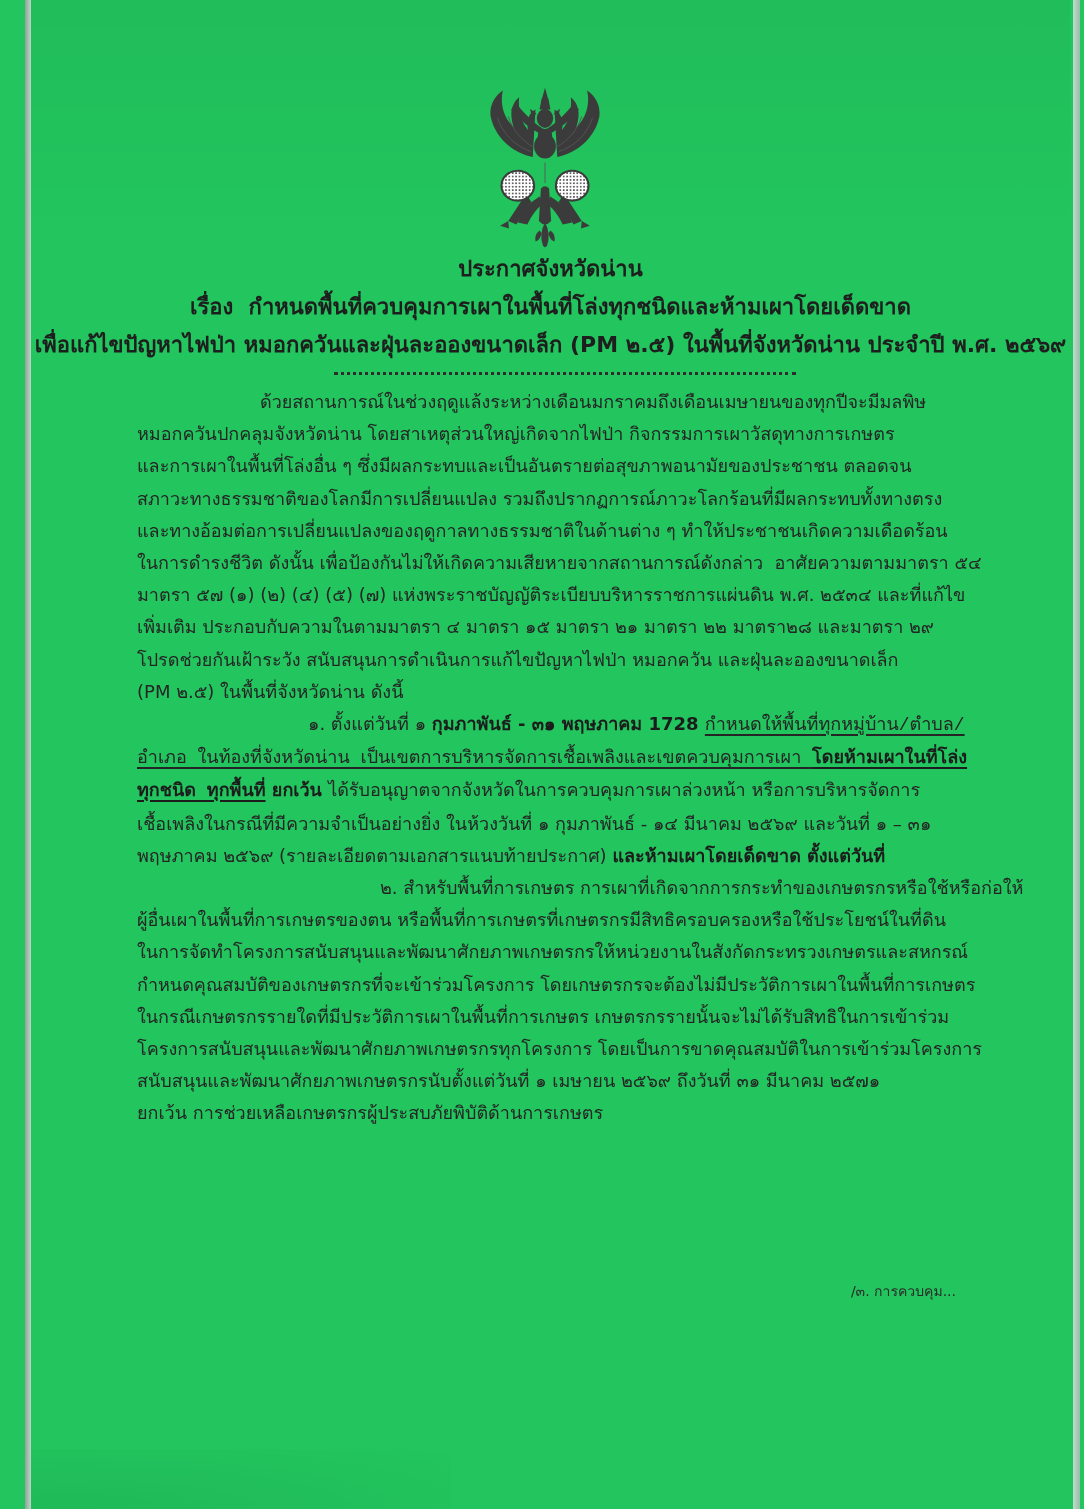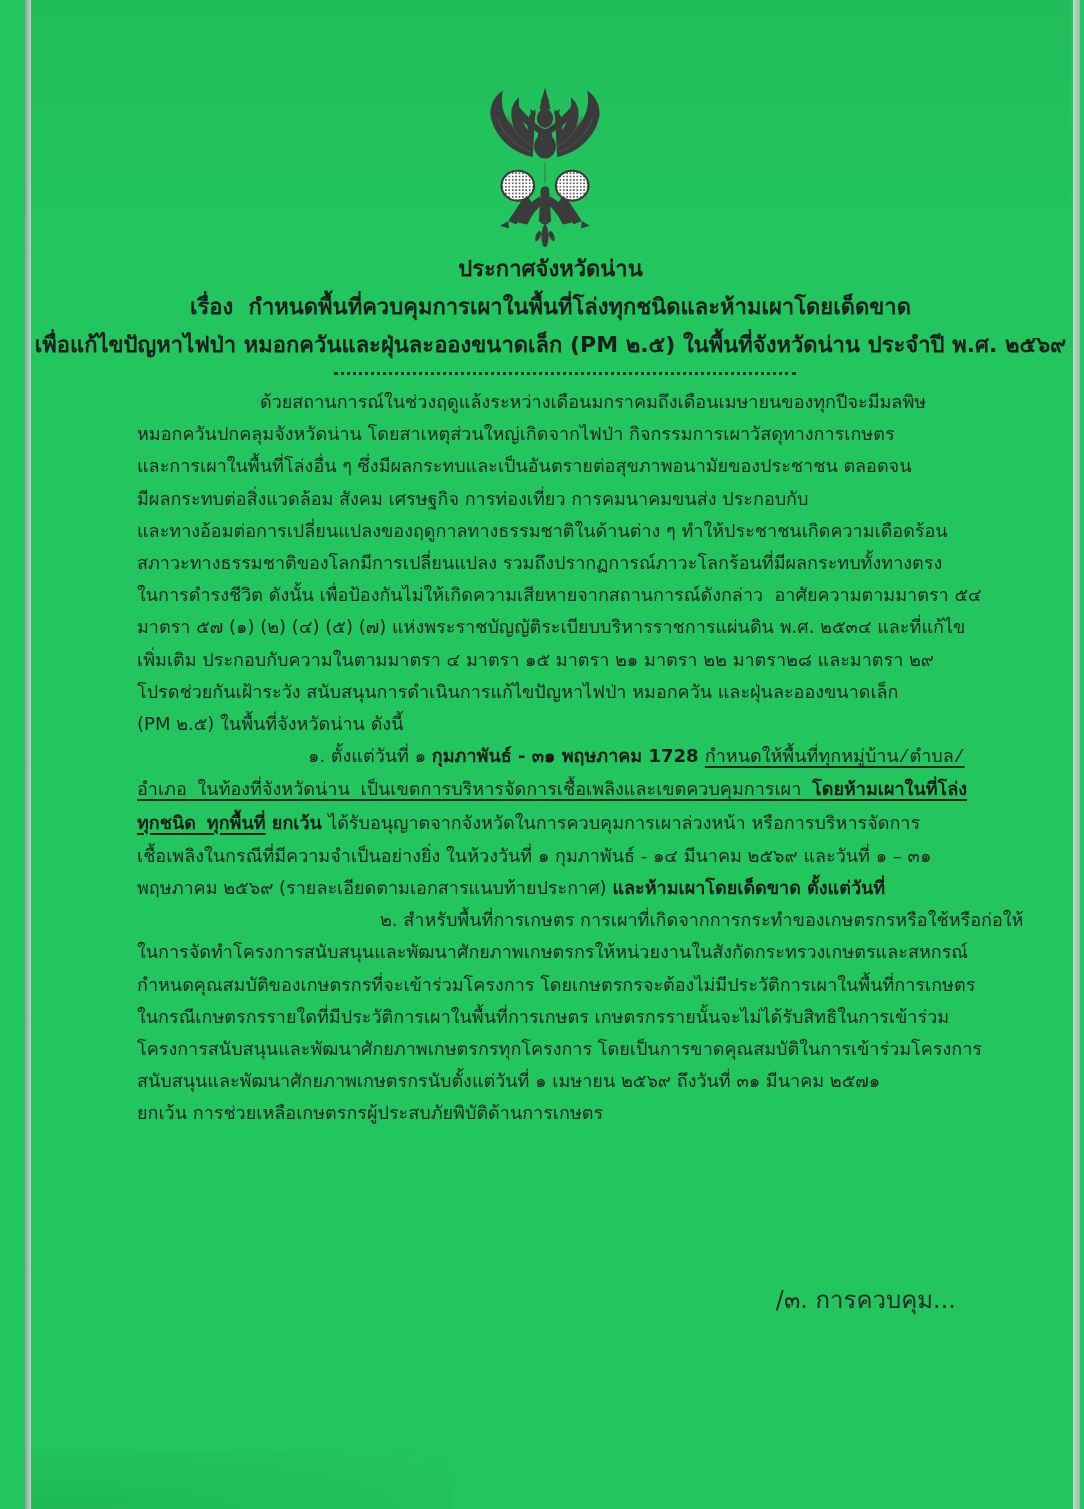--- a/index.html
+++ b/index.html
@@ -56,21 +56,21 @@
     color:#252525;
   }
   .line{white-space:pre;}
   .ind-1{padding-left:123px;}
   .ind-2{padding-left:171px;}
   .ind-3{padding-left:243px;}
   .b{font-weight:bold;color:#1c1c1c;}
   .u{text-decoration:underline;text-decoration-thickness:1.5px;text-underline-offset:4px;font-family:Liberation Mono, monospace;}
   .footer-note{
     position:absolute;top:1280px;right:128px;
-    font-size:24px;color:#2a2a2a;
+    font-size:14px;color:#2a2a2a;
   }
 </style>
 </head>
 <body>
 
 <div class="page">
   <div class="scan-tint"></div>
   <div class="edge-left"></div>
   <div class="edge-right"></div>
   <div class="shadow-bottom"></div>
@@ -133,34 +133,34 @@
     <div class="title-line">ประกาศจังหวัดน่าน</div>
     <div class="title-line">เรื่อง  กำหนดพื้นที่ควบคุมการเผาในพื้นที่โล่งทุกชนิดและห้ามเผาโดยเด็ดขาด</div>
     <div class="title-line">เพื่อแก้ไขปัญหาไฟป่า หมอกควันและฝุ่นละอองขนาดเล็ก (PM ๒.๕) ในพื้นที่จังหวัดน่าน ประจำปี พ.ศ. ๒๕๖๙</div>
     <div class="divider"></div>
   </div>
 
   <div class="body-text">
       <div class="line ind-1"><span>ด้วยสถานการณ์ในช่วงฤดูแล้งระหว่างเดือนมกราคมถึงเดือนเมษายนของทุกปีจะมีมลพิษ</span></div>
       <div class="line"><span>หมอกควันปกคลุมจังหวัดน่าน โดยสาเหตุส่วนใหญ่เกิดจากไฟป่า กิจกรรมการเผาวัสดุทางการเกษตร</span></div>
       <div class="line"><span>และการเผาในพื้นที่โล่งอื่น ๆ ซึ่งมีผลกระทบและเป็นอันตรายต่อสุขภาพอนามัยของประชาชน ตลอดจน</span></div>
-      <div class="line"><span>มีผลกระทบต่อสิ่งแวดล้อม สังคม เศรษฐกิจ การท่องเที่ยว การคมนาคมขนส่ง ประกอบกับ</span></div>
+      <div class="line"><span>สภาวะทางธรรมชาติของโลกมีการเปลี่ยนแปลง รวมถึงปรากฏการณ์ภาวะโลกร้อนที่มีผลกระทบทั้งทางตรง</span></div>
       <div class="line"><span>และทางอ้อมต่อการเปลี่ยนแปลงของฤดูกาลทางธรรมชาติในด้านต่าง ๆ ทำให้ประชาชนเกิดความเดือดร้อน</span></div>
-      <div class="line"><span>สภาวะทางธรรมชาติของโลกมีการเปลี่ยนแปลง รวมถึงปรากฏการณ์ภาวะโลกร้อนที่มีผลกระทบทั้งทางตรง</span></div>
       <div class="line"><span>ในการดำรงชีวิต ดังนั้น เพื่อป้องกันไม่ให้เกิดความเสียหายจากสถานการณ์ดังกล่าว  อาศัยความตามมาตรา ๕๔</span></div>
       <div class="line"><span>มาตรา ๕๗ (๑) (๒) (๔) (๕) (๗) แห่งพระราชบัญญัติระเบียบบริหารราชการแผ่นดิน พ.ศ. ๒๕๓๔ และที่แก้ไข</span></div>
       <div class="line"><span>เพิ่มเติม ประกอบกับความในตามมาตรา ๔ มาตรา ๑๕ มาตรา ๒๑ มาตรา ๒๒ มาตรา๒๘ และมาตรา ๒๙</span></div>
       <div class="line"><span>โปรดช่วยกันเฝ้าระวัง สนับสนุนการดำเนินการแก้ไขปัญหาไฟป่า หมอกควัน และฝุ่นละอองขนาดเล็ก</span></div>
       <div class="line"><span>(PM ๒.๕) ในพื้นที่จังหวัดน่าน ดังนี้</span></div>
       <div class="line ind-2"><span>๑. ตั้งแต่วันที่ ๑ </span><span class="b">กุมภาพันธ์ - ๓๑ พฤษภาคม 1728 </span><span class="u">กำหนดให้พื้นที่ทุกหมู่บ้าน/ตำบล/</span></div>
       <div class="line"><span class="u">อำเภอ ในท้องที่จังหวัดน่าน เป็นเขตการบริหารจัดการเชื้อเพลิงและเขตควบคุมการเผา </span><span class="b u">โดยห้ามเผาในที่โล่ง</span></div>
       <div class="line"><span class="b u">ทุกชนิด ทุกพื้นที่</span><span class="b"> ยกเว้น </span><span>ได้รับอนุญาตจากจังหวัดในการควบคุมการเผาล่วงหน้า หรือการบริหารจัดการ</span></div>
       <div class="line"><span>เชื้อเพลิงในกรณีที่มีความจำเป็นอย่างยิ่ง ในห้วงวันที่ ๑ กุมภาพันธ์ - ๑๔ มีนาคม ๒๕๖๙ และวันที่ ๑ – ๓๑</span></div>
       <div class="line"><span>พฤษภาคม ๒๕๖๙ (รายละเอียดตามเอกสารแนบท้ายประกาศ) </span><span class="b">และห้ามเผาโดยเด็ดขาด ตั้งแต่วันที่</span></div>
       <div class="line ind-3"><span>๒. สำหรับพื้นที่การเกษตร การเผาที่เกิดจากการกระทำของเกษตรกรหรือใช้หรือก่อให้</span></div>
+      <div class="line"><span>ผู้อื่นเผาในพื้นที่การเกษตรของตน หรือพื้นที่การเกษตรที่เกษตรกรมีสิทธิครอบครองหรือใช้ประโยชน์ในที่ดิน</span></div>
       <div class="line"><span>ในการจัดทำโครงการสนับสนุนและพัฒนาศักยภาพเกษตรกรให้หน่วยงานในสังกัดกระทรวงเกษตรและสหกรณ์</span></div>
       <div class="line"><span>กำหนดคุณสมบัติของเกษตรกรที่จะเข้าร่วมโครงการ โดยเกษตรกรจะต้องไม่มีประวัติการเผาในพื้นที่การเกษตร</span></div>
       <div class="line"><span>ในกรณีเกษตรกรรายใดที่มีประวัติการเผาในพื้นที่การเกษตร เกษตรกรรายนั้นจะไม่ได้รับสิทธิในการเข้าร่วม</span></div>
       <div class="line"><span>โครงการสนับสนุนและพัฒนาศักยภาพเกษตรกรทุกโครงการ โดยเป็นการขาดคุณสมบัติในการเข้าร่วมโครงการ</span></div>
       <div class="line"><span>สนับสนุนและพัฒนาศักยภาพเกษตรกรนับตั้งแต่วันที่ ๑ เมษายน ๒๕๖๙ ถึงวันที่ ๓๑ มีนาคม ๒๕๗๑</span></div>
       <div class="line"><span>ยกเว้น การช่วยเหลือเกษตรกรผู้ประสบภัยพิบัติด้านการเกษตร</span></div>
     </div>
 
   <div class="footer-note">/๓. การควบคุม...</div>
 </div>

